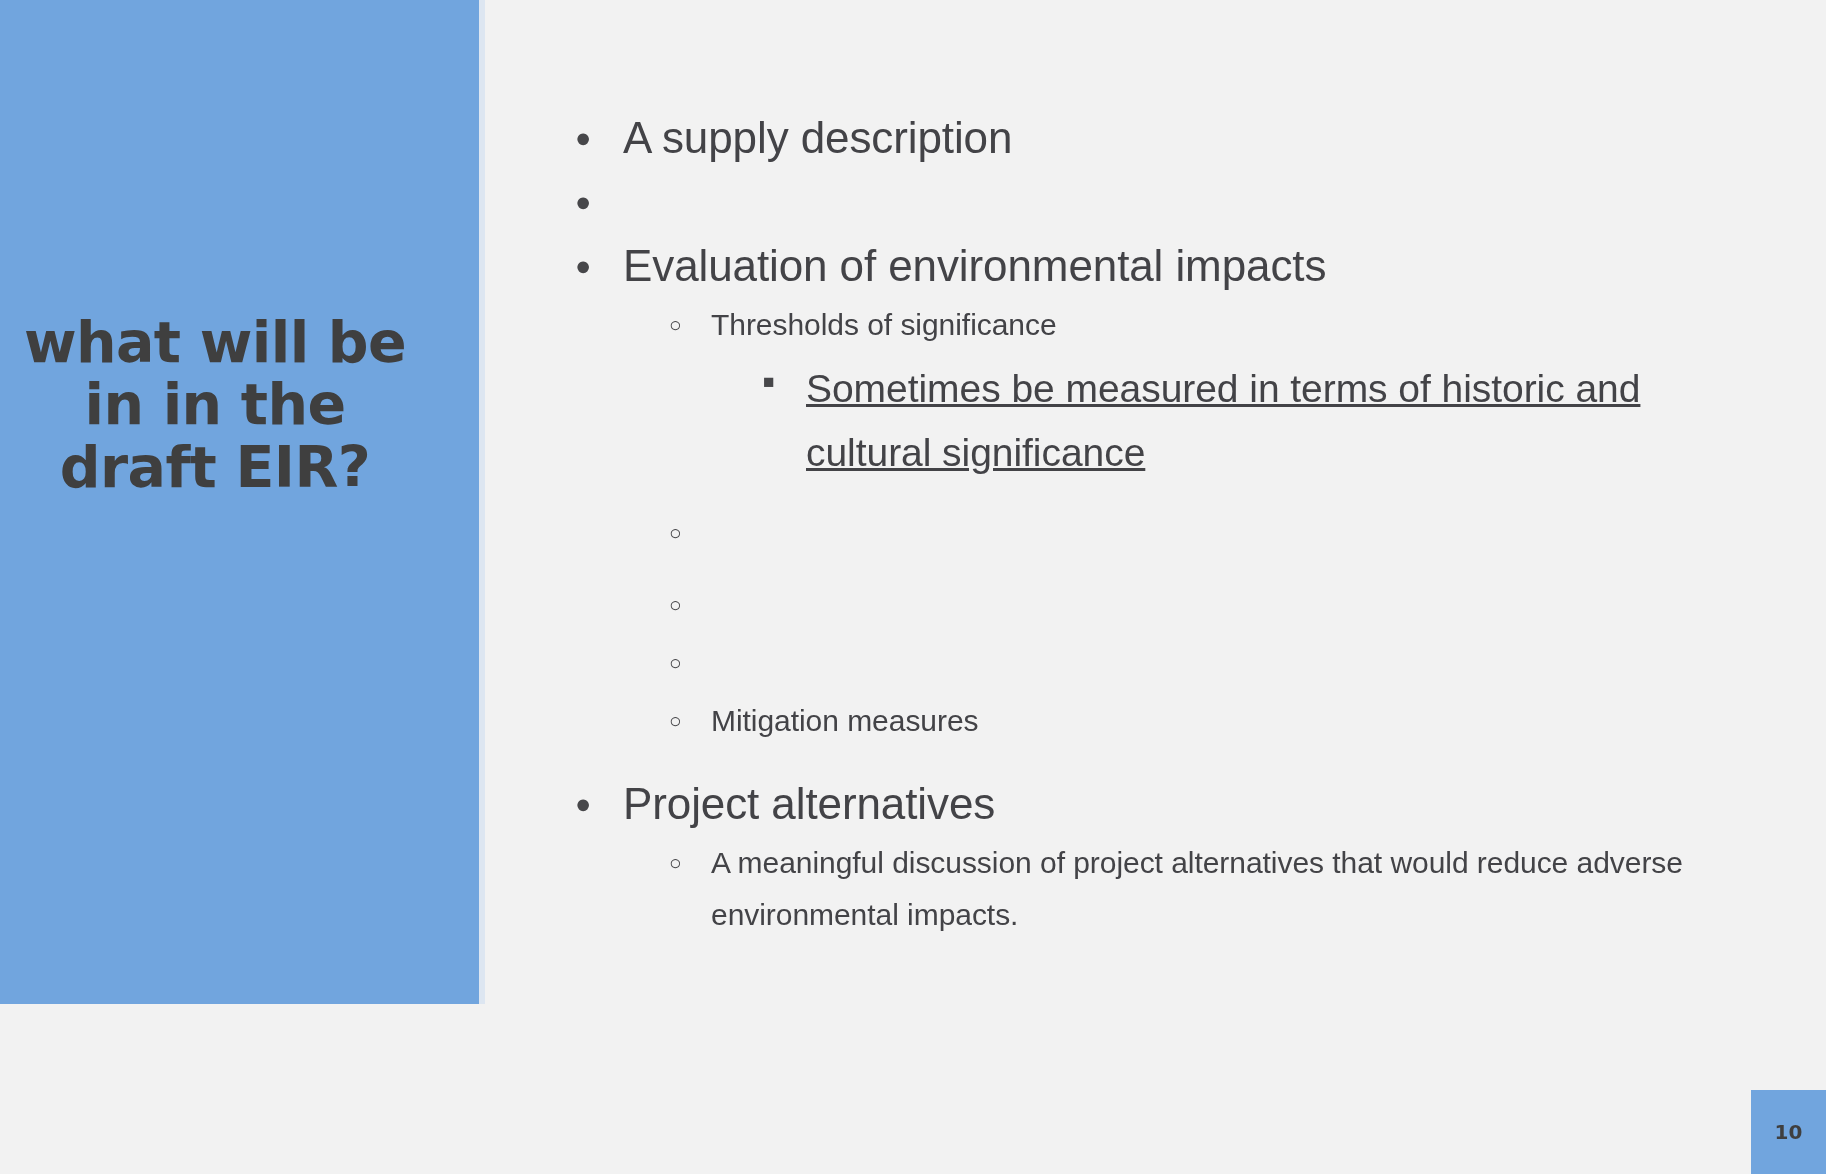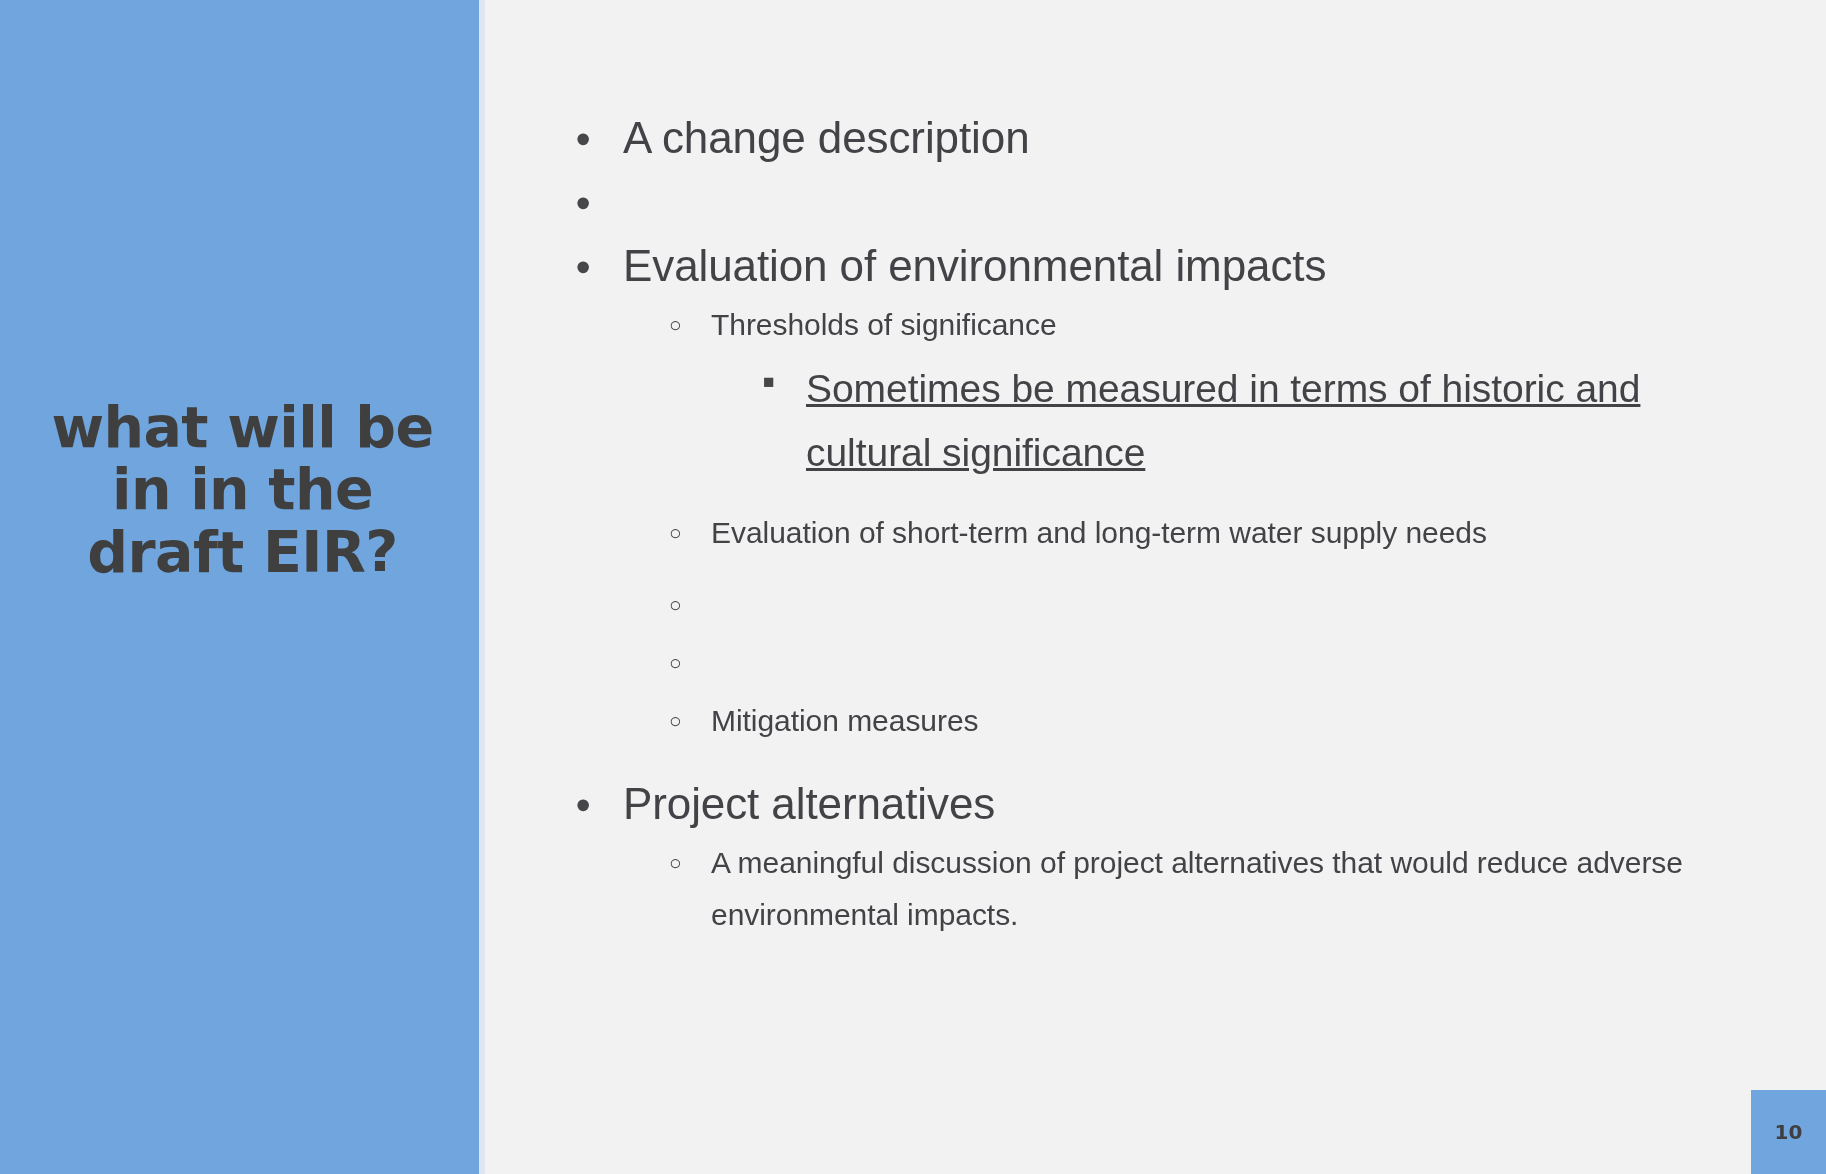--- a/index.html
+++ b/index.html
@@ -20,26 +20,26 @@
     width: 1826px;
     height: 1174px;
     background: #f2f2f2;
     display: flex;
   }
 
   
   .title-panel {
     position: relative;
     width: 485px;
-    height: 1174px;
+    height: 1004px;
     background: #71a5de;
     flex: 0 0 485px;
     display: flex;
     align-items: center;
-    justify-content: center;
+    justify-content: flex-start;
   }
 
   .panel-divider {
     position: absolute;
     right: 0;
     top: 0;
     width: 6px;
     height: 100%;
     background: #dde6f1;
   }
@@ -160,21 +160,21 @@
     <h1 class="slide-title">what will be in in the draft EIR?</h1>
     <div class="panel-divider"></div>
   </div>
 
   <div class="content-panel">
 
     <div class="bullet-list">
 
       <div class="bullet-row lvl1">
         <span class="marker">●</span>
-        <span class="btext">A change description</span>
+        <span class="btext">A supply description</span>
       </div>
 
       <div class="bullet-row lvl1">
         <span class="marker">●</span>
       </div>
 
       <div class="bullet-row lvl1">
         <span class="marker">●</span>
         <span class="btext">Evaluation of environmental impacts</span>
       </div>
@@ -186,21 +186,20 @@
 
       <div class="bullet-row lvl3">
         <span class="marker">■</span>
         <span class="btext">Sometimes be measured in terms of historic and cultural significance</span>
       </div>
 
       <div class="spacer-sm"></div>
 
       <div class="bullet-row lvl2">
         <span class="marker">○</span>
-        <span class="btext">Evaluation of short-term and long-term water supply needs</span>
       </div>
 
       <div class="spacer-sm"></div>
 
       <div class="bullet-row lvl2">
         <span class="marker">○</span>
       </div>
 
       <div class="bullet-row lvl2">
         <span class="marker">○</span>

